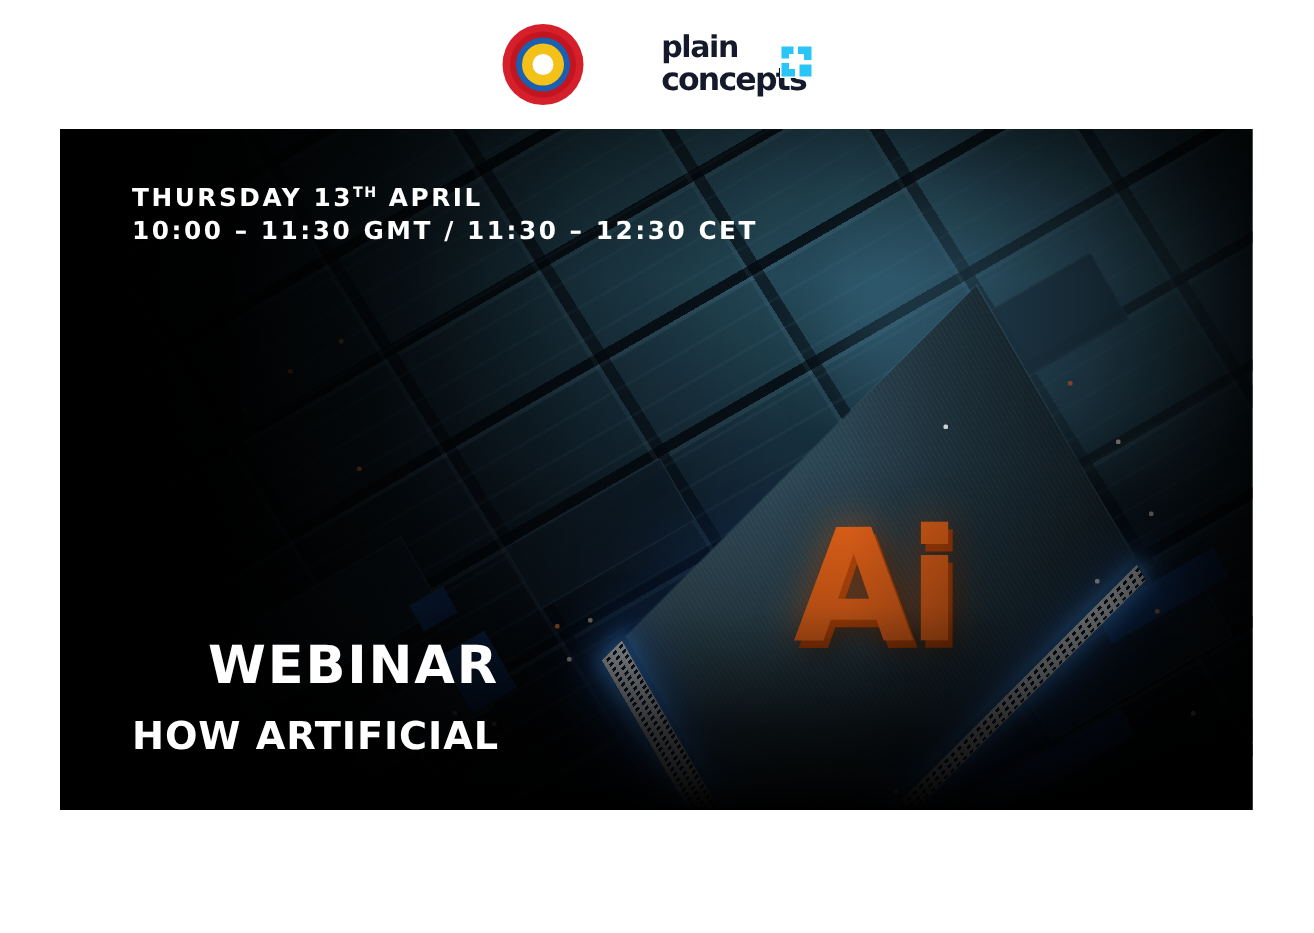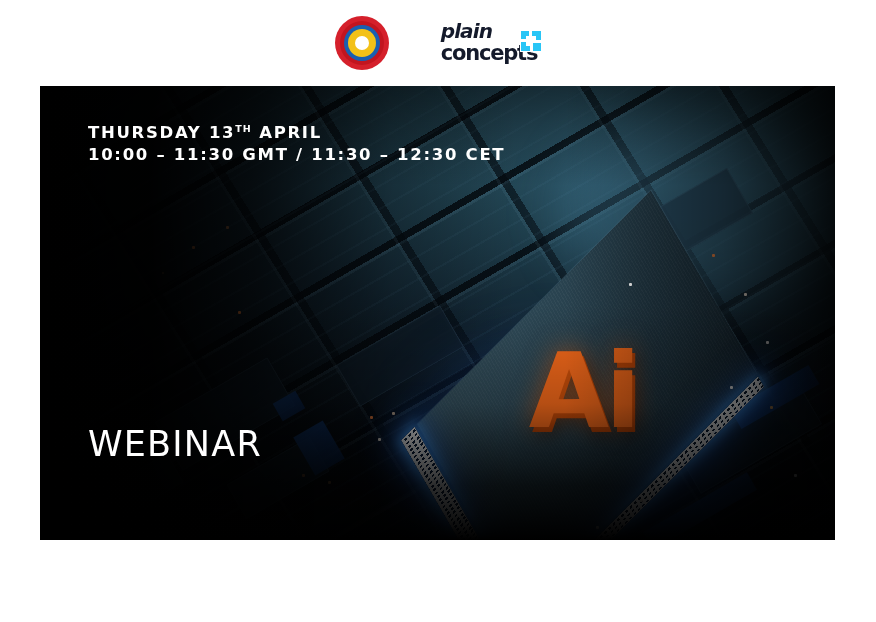--- a/index.html
+++ b/index.html
@@ -35,21 +35,21 @@
     font-family:"DejaVu Sans", sans-serif;
     font-size:7.6px; color:#231f20; letter-spacing:.5px; white-space:nowrap;
   }
 
   
   .pc-lockup{ position:relative; padding-right:4px; }
   .pc-line{
     font-family:"DejaVu Sans", sans-serif; font-weight:bold;
     color:#141a2b; white-space:nowrap;
   }
-  .pc-line.l1{ font-size:20px; line-height:19px; letter-spacing:-0.9px;font-style:italic; }
+  .pc-line.l1{ font-size:20px; line-height:19px; letter-spacing:-0.9px; }
   .pc-line.l2{ font-size:21px; line-height:24px; letter-spacing:-1.2px; }
   .pc-bracket{
     position:absolute; right:-1px; top:8px; width:22px; height:22px;
   }
 
   
   #hero{
     position:absolute; left:40px; top:86px; width:795px; height:454px;
     background:#02050a; overflow:hidden;
   }
@@ -155,21 +155,21 @@
   
   #date-block{ position:absolute; left:48px; top:32px; z-index:40; }
   .date-line{
     font-family:"DejaVu Sans", sans-serif; font-weight:bold; color:#ffffff;
     font-size:16.5px; line-height:22px; letter-spacing:1.7px; white-space:nowrap;
   }
   .date-line sup{ font-size:9.5px; letter-spacing:1px; vertical-align:6px; }
 
   #title-block{ position:absolute; left:48px; top:338px; z-index:40; }
   #webinar-word{
-    font-family:"DejaVu Sans", sans-serif; font-weight:normal; color:#ffffff;
+    font-family:"DejaVu Sans", sans-serif; font-weight:bold; color:#ffffff;
     font-size:35px; line-height:40px; letter-spacing:1.2px; white-space:nowrap;text-align:right;
   }
   .subtitle-line{
     font-family:"DejaVu Sans", sans-serif; font-weight:bold; color:#ffffff;
     font-size:25.5px; line-height:31px; letter-spacing:.6px; white-space:nowrap;
   }
   #subtitle{ margin-top:12px; }
 </style>
 </head>
 <body>
@@ -259,15 +259,16 @@
   <div class="vig-left"></div>
 
   <div id="date-block">
     <div class="date-line"><span>THURSDAY 13</span><sup>TH</sup><span> APRIL</span></div>
     <div class="date-line">10:00 – 11:30 GMT / 11:30 – 12:30 CET</div>
   </div>
 
   <div id="title-block">
     <div id="webinar-word">WEBINAR</div>
     <div id="subtitle">
+      <div class="subtitle-line">HOW ARTIFICIAL</div>
     </div>
   </div>
 </div>
 
 </body></html>

